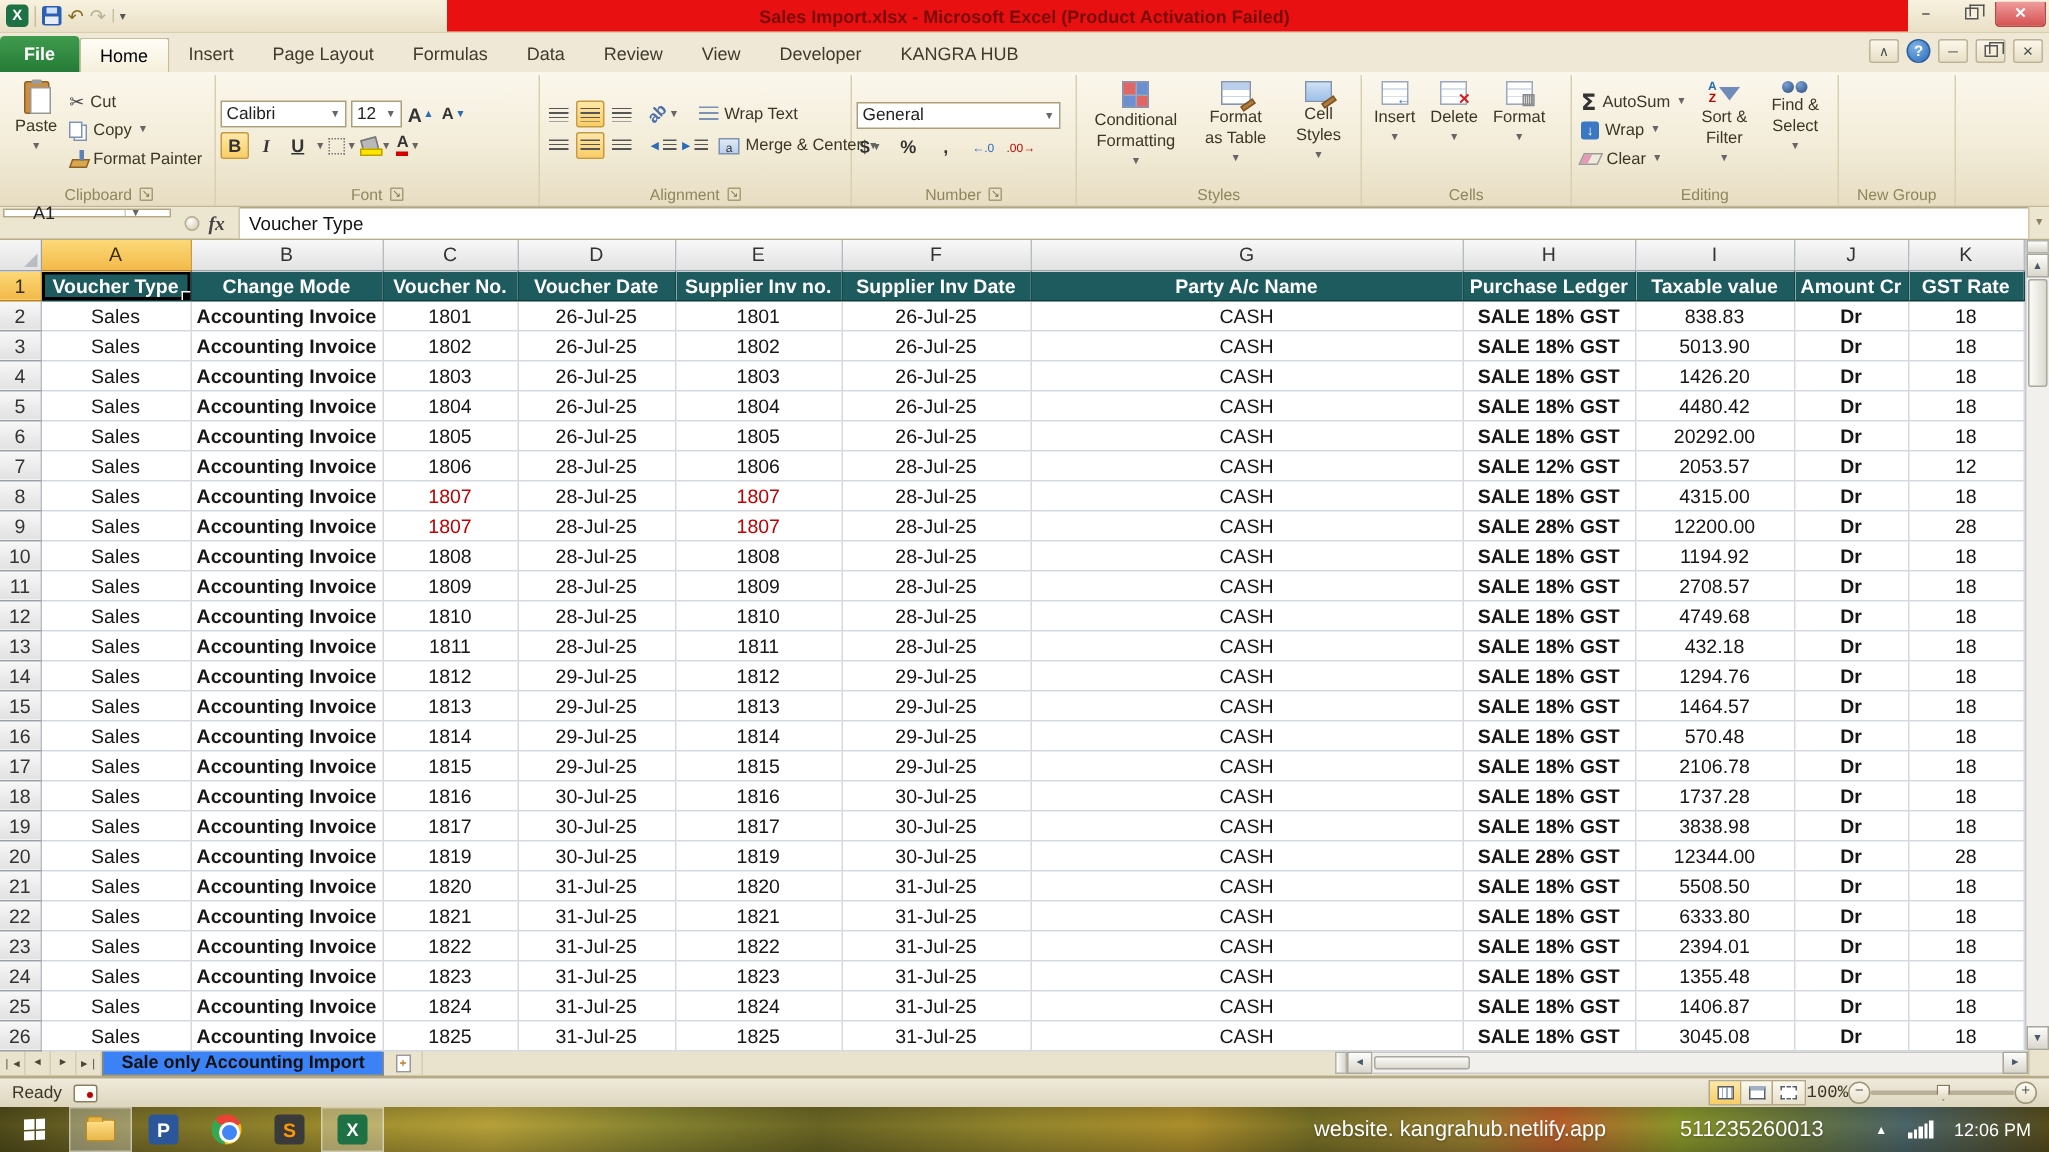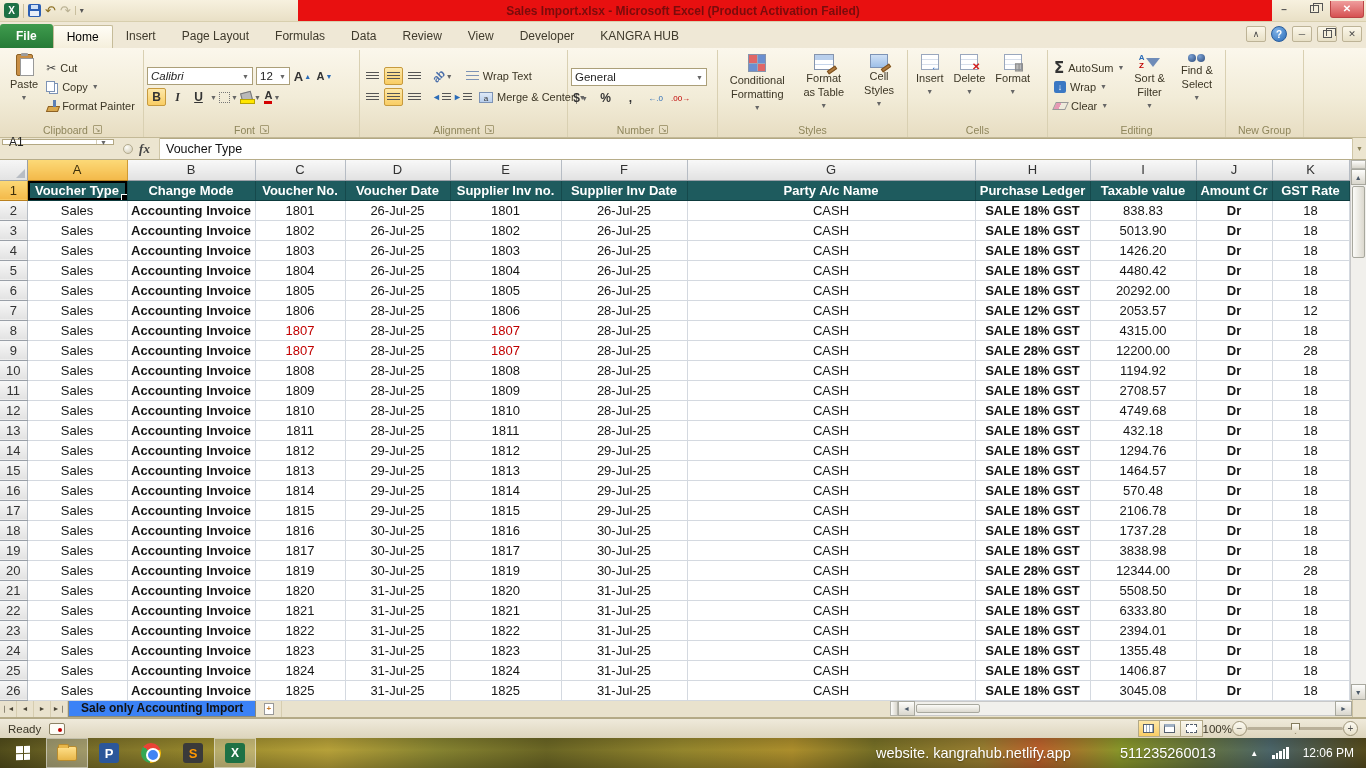--- a/index.html
+++ b/index.html
@@ -54,21 +54,21 @@
   .clip-ic { width:17px; height:22px; background:#c98f46; border:1px solid #8d6124; border-radius:2px; position:relative; }
   .clip-ic::before { content:""; position:absolute; left:3px; top:3px; width:12px; height:16px; background:#fff; border:1px solid #999; }
   .clip-ic::after { content:""; position:absolute; left:4px; top:-2px; width:7px; height:3px; background:#9c9c9c; border-radius:1px; }
   .scissors { font-size:12px; color:#444; }
   .copy-ic { width:9px; height:11px; background:#fff; border:1px solid #7d93b5; box-shadow:3px 2px 0 -1px #fff, 3px 2px 0 0 #7d93b5; margin-right:3px; }
   .brush-ic { width:12px; height:12px; position:relative; }
   .brush-ic::before { content:""; position:absolute; left:1px; top:6px; width:10px; height:4px; background:#d9a84e; border:1px solid #8d6124; transform:skewX(-20deg); }
   .brush-ic::after { content:""; position:absolute; left:7px; top:0px; width:3px; height:7px; background:#5d80b5; }
 
   .selbox { background:#fff; border:1px solid #ab9f79; height:18px; display:flex; align-items:center; padding:0 3px; font-size:11.5px; color:#222; }
-  .fontname { width:106px; justify-content:space-between;font-style:italic; }
+  .fontname { width:84px; justify-content:space-between; }
   .fontsize { width:34px; justify-content:space-between; }
   .glyph { font-weight:bold; font-size:12px; color:#333; }
   .fx-grow { position:relative; font-weight:bold; font-size:13px; color:#333; }
   .fx-grow sup { font-size:7px; color:#2b6cb8; }
   .border-ic { width:11px; height:11px; border:1px dotted #777; }
   .fill-ic { width:13px; height:13px; position:relative; }
   .fill-ic::before { content:""; position:absolute; left:1px; top:1px; width:9px; height:7px; background:#b9b9b9; border:1px solid #777; transform:rotate(-15deg); }
   .fill-ic::after { content:""; position:absolute; left:0; bottom:0; width:13px; height:3px; background:#ffe600; border:1px solid #b9a400; }
   .fcolor-ic { font-weight:bold; font-size:11px; color:#333; border-bottom:3px solid #d40000; line-height:11px; }
 
@@ -100,21 +100,21 @@
   .eraser { width:13px; height:8px; background:linear-gradient(90deg,#e799b5 0 45%, #efeadb 45%); border:1px solid #999; transform:skewX(-25deg); }
   .az-ic { display:flex; flex-direction:column; font-size:8px; font-weight:bold; line-height:8px; }
   .az-ic .a { color:#2b6cb8; } .az-ic .z { color:#c00000; }
   .funnel { width:0; height:0; border-left:7px solid transparent; border-right:7px solid transparent; border-top:9px solid #6f8cb8; margin-left:2px; }
   .binoc { display:flex; }
   .binoc i { width:8px; height:8px; border-radius:50%; background:radial-gradient(circle at 35% 30%, #7aa0d4, #2c4a78); display:block; }
   .binoc i + i { margin-left:1px; }
 
   
   .formulabar { height:22px; background:#ece5d0; border-bottom:1px solid #b7ad8a; display:flex; align-items:stretch; flex:0 0 22px; }
-  .namebox { width:112px; background:#fff; border:1px solid #b3a883; margin:1px 0 14px 2px; display:flex; align-items:center; justify-content:space-between; padding:0 6px; font-size:12px; }
+  .namebox { width:112px; background:#fff; border:1px solid #b3a883; margin:1px 0 14px 2px; display:flex; align-items:center; justify-content:space-between; padding:0 19px; font-size:12px; }
   .namebox .dd { border-left:1px solid #d5ceb8; padding-left:3px; height:100%; display:flex; align-items:center; }
   .fxzone { width:46px; display:flex; align-items:center; justify-content:center; gap:6px; border-right:1px solid #cfc6a7; }
   .fxdot { width:10px; height:10px; border-radius:50%; background:radial-gradient(circle at 35% 30%,#fdfdf8,#cfc8b0); border:1px solid #b3ab8e; }
   .fx { font-family:"Liberation Serif",serif; font-style:italic; font-weight:bold; font-size:13px; color:#444; }
   .formula-input { flex:1; background:#fff; border-top:1px solid #b3a883; display:flex; align-items:center; padding:0 6px; font-size:12.5px; color:#111; }
   .fb-end { width:14px; background:#ece5d0; border-left:1px solid #cfc6a7; display:flex; align-items:center; justify-content:center; font-size:7px; color:#8a8159; }
 
   
   .gridwrap { height:540px; display:flex; background:#fff; flex:0 0 540px; position:relative; }
   table.sheet { border-collapse:collapse; table-layout:fixed; width:1349px; }
@@ -149,21 +149,21 @@
   .hs-btn { width:17px; background:linear-gradient(#fdfdfb,#d9d6cc); border:1px solid #a8a89e; display:flex; align-items:center; justify-content:center; font-size:7px; color:#4a5868; margin:1px 0; }
   .hs-thumb { width:64px; background:linear-gradient(#fbfbf8,#dcd9cf); border:1px solid #a8a89e; border-radius:2px; margin:2px 1px; }
   .hs-track { width:420px; background:#f1f0ec; border-top:1px solid #c9c9c9; border-bottom:1px solid #c9c9c9; display:flex; margin:1px 0; }
   .hs-corner { width:14px; background:#e9e2cd; border-left:1px solid #c9c0a0; }
 
   
   .statusbar { height:20px; background:linear-gradient(#efeadb,#ddd5bd); border-top:1px solid #b3a987; display:flex; align-items:center; font-size:11.5px; color:#3a3526; flex:0 0 20px; }
   .status-left { display:flex; align-items:center; gap:8px; padding-left:8px; flex:1; }
   .macro-ic { width:16px; height:12px; border:1px solid #8a8härms; border:1px solid #8a8164; background:#fdfcf6; position:relative; border-radius:2px; }
   .macro-ic::after { content:""; position:absolute; right:2px; bottom:2px; width:4px; height:4px; border-radius:50%; background:#c00000; }
-  .status-right { display:flex; align-items:center; gap:0; padding-right:8px; }
+  .status-right { display:flex; align-items:center; gap:0; padding-right:8px;font-family:Liberation Mono, monospace; }
   .viewbtns { display:flex; border:1px solid #b3a987; }
   .vwbtn { width:21px; height:15px; display:flex; align-items:center; justify-content:center; background:linear-gradient(#fbf8ee,#e7e0ca); border-right:1px solid #b3a987; }
   .vwbtn:last-child { border-right:none; }
   .vwbtn.active { background:linear-gradient(#fde8a9,#f9cd64); }
   .vw-ic { width:11px; height:9px; border:1px solid #55606e; background:repeating-linear-gradient(90deg,#fff 0 2px,#9fb0c4 2px 3px); }
   .vw-ic2 { width:11px; height:9px; border:1px solid #55606e; background:#fff; border-top:3px solid #9fb0c4; }
   .vw-ic3 { width:11px; height:9px; border:1px dashed #55606e; background:#fff; }
   .zoomlbl { font-size:11.5px; color:#3a3526; }
   .zbtn { width:15px; height:15px; border-radius:50%; border:1px solid #9d9478; background:linear-gradient(#fdfbf3,#e6dfc8); display:flex; align-items:center; justify-content:center; font-size:10px; color:#555; line-height:1; }
   .zslider { width:96px; height:3px; background:#b9b09a; border-radius:2px; position:relative; }

